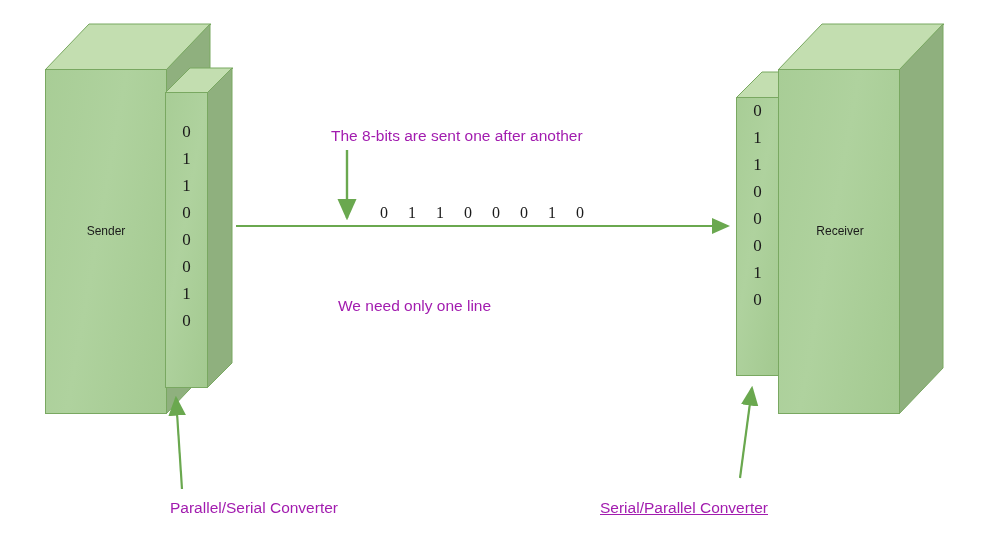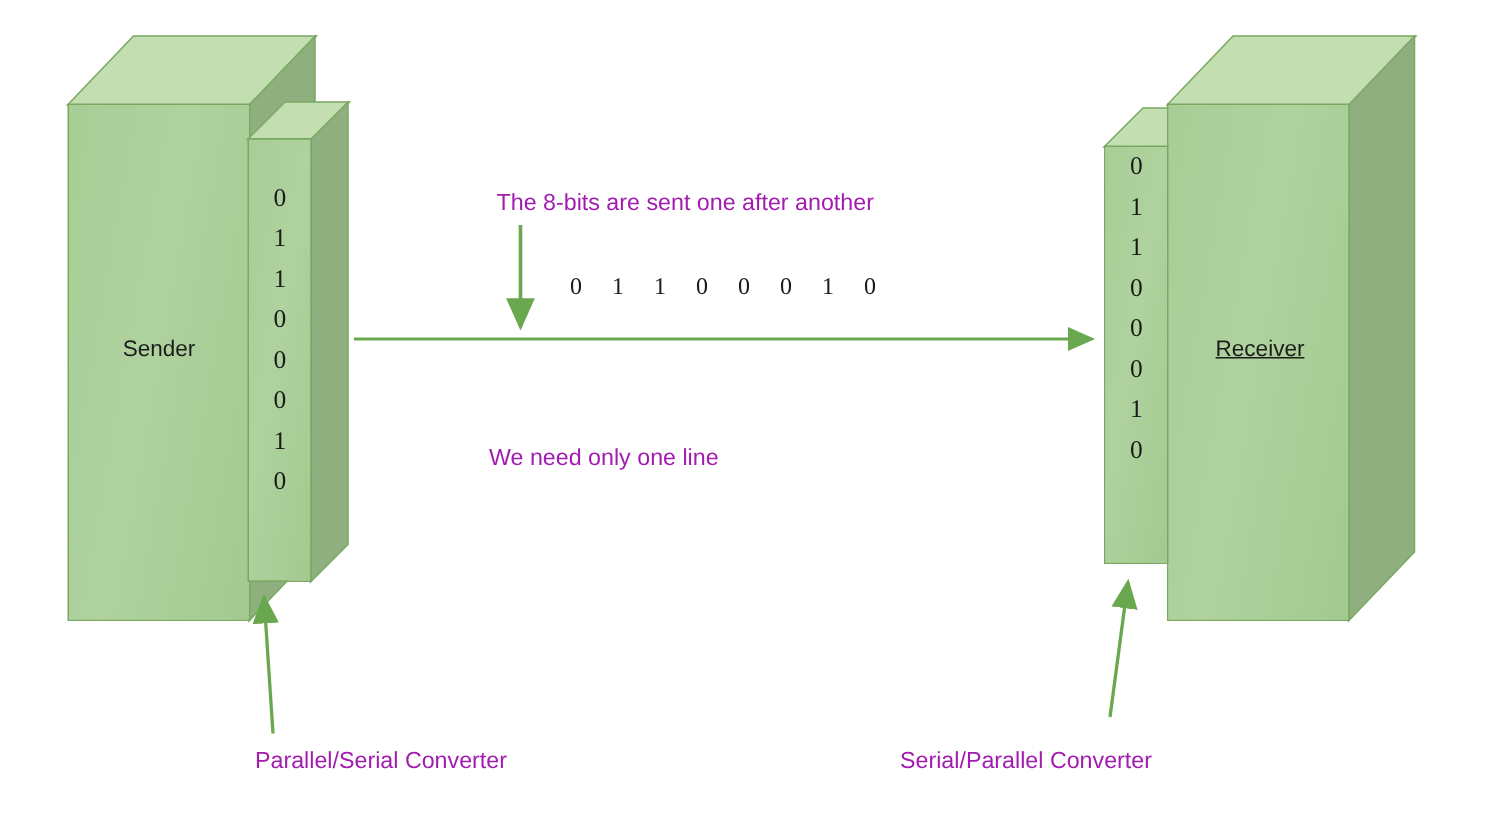--- a/index.html
+++ b/index.html
@@ -29,21 +29,21 @@
   }
   .poly {
     position: absolute;
   }
   .poly svg { display: block; overflow: visible; }
 
   
   .box-label {
     position: absolute;
     color: #1b1b1b;
-    font-size: 15px;
+    font-size: 12px;
     font-family: "Liberation Sans", sans-serif;
     white-space: nowrap;
     text-align: center;
   }
   .bit-col {
     position: absolute;
     display: flex;
     flex-direction: column;
     align-items: center;
     color: #1b1b1b;
@@ -58,20 +58,21 @@
     font-family: "Liberation Sans", sans-serif;
     white-space: nowrap;
   }
   .serial-bits {
     position: absolute;
     color: #1b1b1b;
     font-family: "Liberation Serif", serif;
     font-size: 16px;
     white-space: nowrap;
     letter-spacing: 0px;
+    margin-top: 21px;
   }
   .serial-bits span { display: inline-block; width: 28px; text-align: center; }
 
   
   #arrows {
     position: absolute;
     left: 0; top: 0;
     width: 999px; height: 544px;
     pointer-events: none;
   }
@@ -142,45 +143,45 @@
     </div>
 
     <div class="poly" style="left:899px; top:24px;">
       <svg width="50" height="392" viewBox="0 0 50 392">
         <polygon points="0,46 44,0 44,344 0,390" fill="#8fb07e" stroke="#79a861" stroke-width="1"></polygon>
       </svg>
     </div>
 
     <div class="face front" style="left:778px; top:69px; width:122px; height:345px;"></div>
 
-    <div class="box-label" style="left:778px; top:224px; width:124px;text-decoration:underline;">Receiver</div>
+    <div class="box-label" style="left:778px; top:224px; width:124px;">Receiver</div>
 
     <div class="bit-col" style="left:736px; top:97px; width:43px;">
       <span>0</span>
       <span>1</span>
       <span>1</span>
       <span>0</span>
       <span>0</span>
       <span>0</span>
       <span>1</span>
       <span>0</span>
     </div>
   </div>
 
   <div class="caption" style="left:331px; top:127px;">The 8-bits are sent one after another</div>
 
   <div class="serial-bits" style="left:370px; top:183px;">
     <span>0</span><span>1</span><span>1</span><span>0</span><span>0</span><span>0</span><span>1</span><span>0</span>
   </div>
 
-  <div class="caption" style="left:326px; top:297px;">We need only one line</div>
+  <div class="caption" style="left:338px; top:297px;">We need only one line</div>
 
   <div class="caption" style="left:170px; top:499px;text-align:right;">Parallel/Serial Converter</div>
 
-  <div class="caption" style="left:600px; top:499px;">Serial/Parallel Converter</div>
+  <div class="caption" style="left:600px; top:499px;text-decoration:underline;">Serial/Parallel Converter</div>
 
   <svg id="arrows" viewBox="0 0 999 544">
     <defs>
       <marker id="ah-right" markerWidth="9" markerHeight="8" refX="8" refY="4" orient="auto" markerUnits="strokeWidth">
         <path d="M0,0 L9,4 L0,8 z" fill="#6aa84f"></path>
       </marker>
       <marker id="ah-down" markerWidth="9" markerHeight="8" refX="8" refY="4" orient="auto" markerUnits="strokeWidth">
         <path d="M0,0 L9,4 L0,8 z" fill="#6aa84f"></path>
       </marker>
       <marker id="ah-up" markerWidth="9" markerHeight="8" refX="8" refY="4" orient="auto" markerUnits="strokeWidth">

